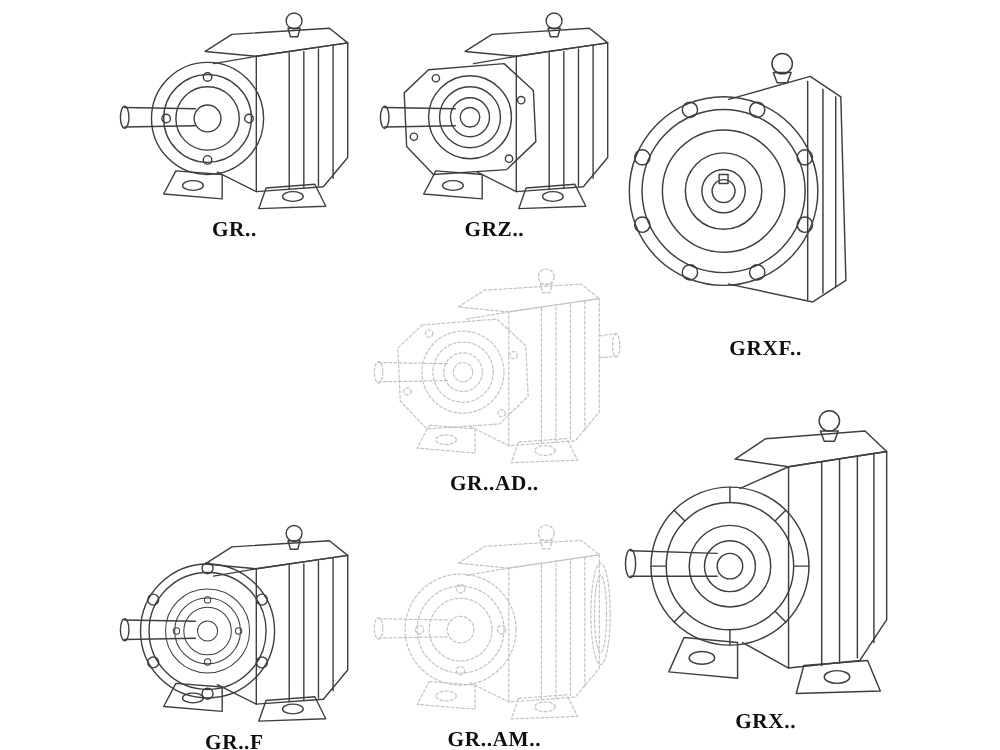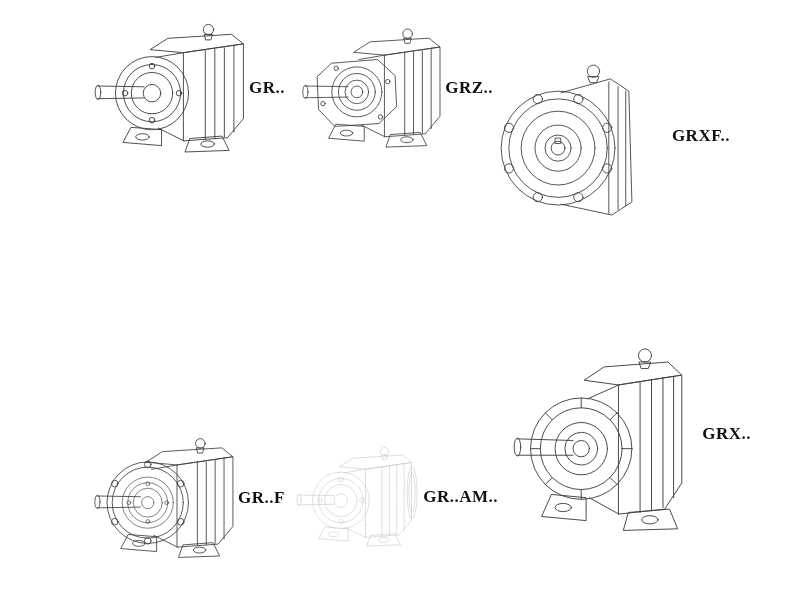--- a/index.html
+++ b/index.html
@@ -5,36 +5,36 @@
   :root{
     --line:#3f3f3f;
     --ghost:#c3c3c3;
     --label:#101010;
     --bg:#ffffff;
   }
   *{margin:0;padding:0;box-sizing:border-box;}
   html,body{width:800px;height:600px;background:var(--bg);overflow:hidden;}
   body{font-family:"Liberation Serif","DejaVu Serif",serif;}
   .page{position:relative;width:800px;height:600px;background:var(--bg);}
-  figure{position:absolute;display:flex;align-items:center;}
+  figure{position:absolute;display:flex;flex-direction:column;align-items:center;}
   svg.drawing{display:block;color:var(--line);fill:none;stroke:currentColor;
     stroke-width:1.15;stroke-linejoin:round;stroke-linecap:round;}
   svg.drawing.ghost{color:var(--ghost);stroke-dasharray:2.4 1.8;stroke-width:1;}
   .caption{margin-top:4px;font-weight:700;font-size:17px;letter-spacing:.5px;
     color:var(--label);text-align:center;white-space:nowrap;}
 
   
   #cell-gr   {left:90px;  top:2px;   width:195px;}
   #cell-grz  {left:298px; top:2px;   width:195px;}
   #cell-grxf {left:495px; top:2px;   width:235px;}
   #cell-grf  {left:90px;  top:205px; width:195px;}
   #cell-grad {left:293px; top:207px; width:205px;}
   #cell-grff {left:90px;  top:412px; width:195px;}
   #cell-gram {left:293px; top:412px; width:205px;}
-  #cell-grx  {left:506px; top:300px; width:245px;}
+  #cell-grx  {left:490px; top:300px; width:245px;}
   #cell-gr svg,#cell-grz svg,#cell-grf svg,#cell-grff svg{width:195px;height:168px;}
   #cell-grad svg,#cell-gram svg{width:205px;height:166px;}
   #cell-grxf svg{width:235px;height:263px;}
   #cell-grx svg{width:245px;height:263px;}
 </style>
 </head>
 <body>
 
 <svg width="0" height="0" style="position:absolute" aria-hidden="true">
   <defs>
@@ -123,20 +123,29 @@
       <path d="M78.5 135 L85.5 135 L85.5 142 L78.5 142 Z"></path>
       <path d="M86 76 L150 58 L174 74 L178 218 L152 235 L86 221"></path>
       <path d="M148 62 L148 233 M160 68 L160 228 M170 74 L170 223"></path>
       <circle cx="128" cy="48" r="8"></circle>
       <path d="M121 55 L135 55 L132 63 L124 63 Z"></path>
     </svg>
     <figcaption class="caption">GRXF..</figcaption>
   </figure>
 
 
+  <figure id="cell-grad">
+    <svg class="drawing ghost" viewBox="0 0 212 172">
+      <use href="#g-body"></use>
+      <use href="#g-octface"></use>
+      <path d="M193 64 L207 62 M193 82 L207 81"></path>
+      <ellipse cx="207" cy="72" rx="3" ry="9.5"></ellipse>
+    </svg>
+    <figcaption class="caption">GR..AD..</figcaption>
+  </figure>
 
   <figure id="cell-grff">
     <svg class="drawing" viewBox="0 0 200 172">
       <use href="#g-body"></use>
       <use href="#g-flange"></use>
       <use href="#g-face" transform="translate(19.5 23.75) scale(0.75)"></use>
     </svg>
     <figcaption class="caption">GR..F</figcaption>
   </figure>
 

